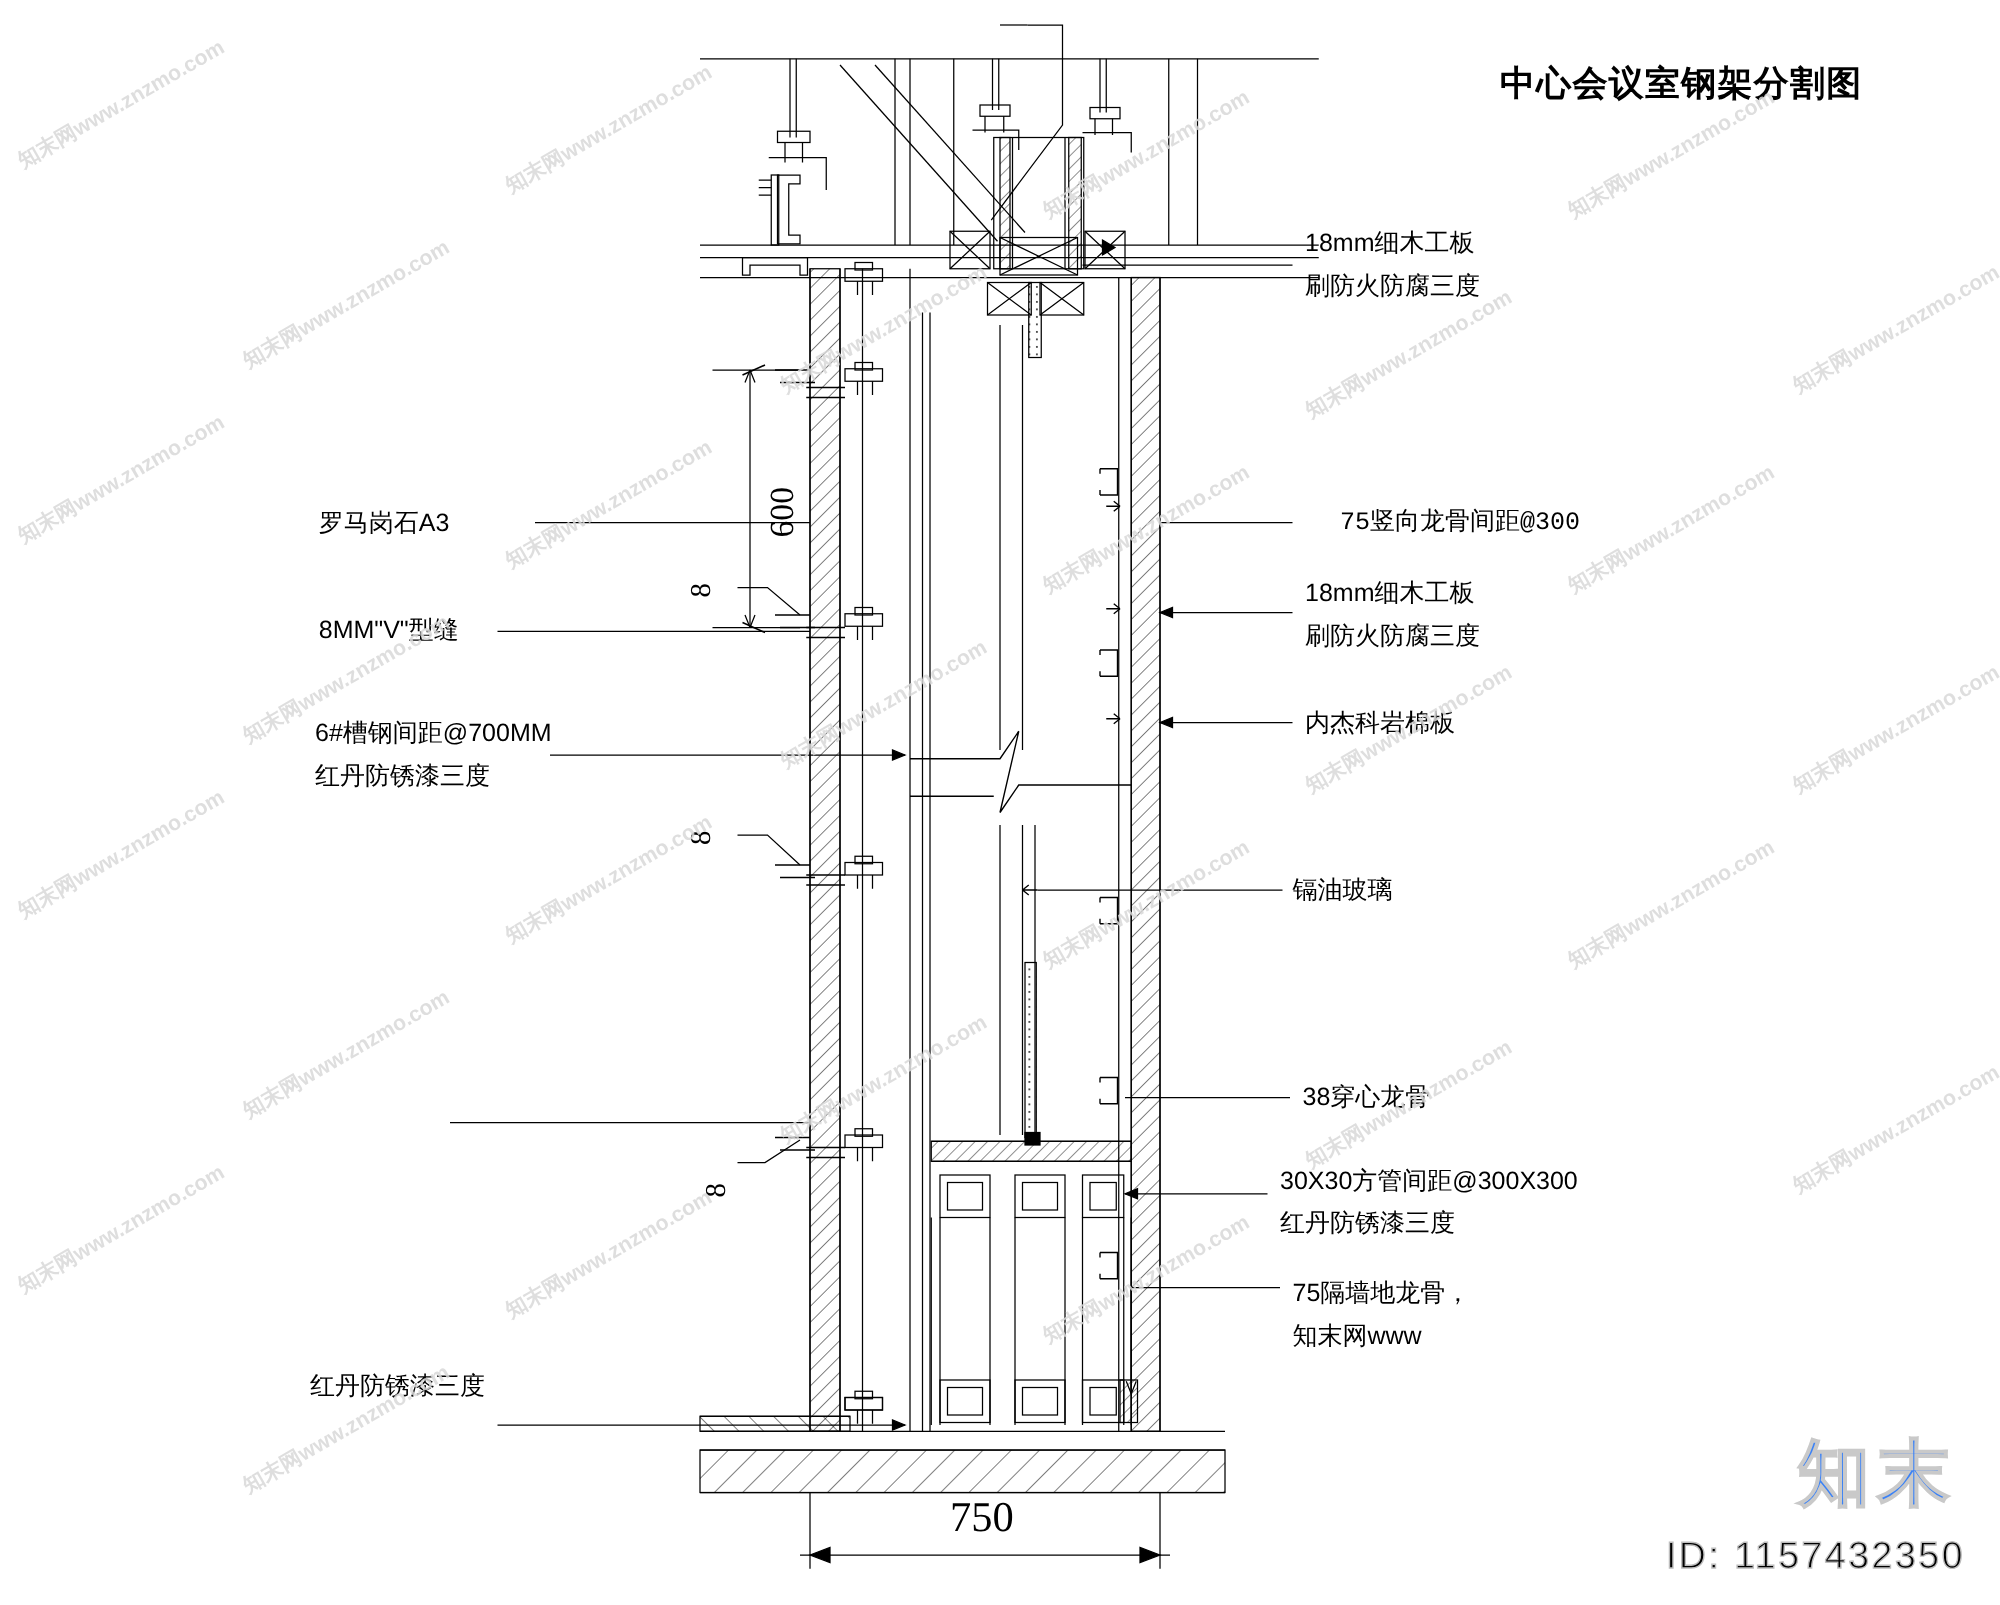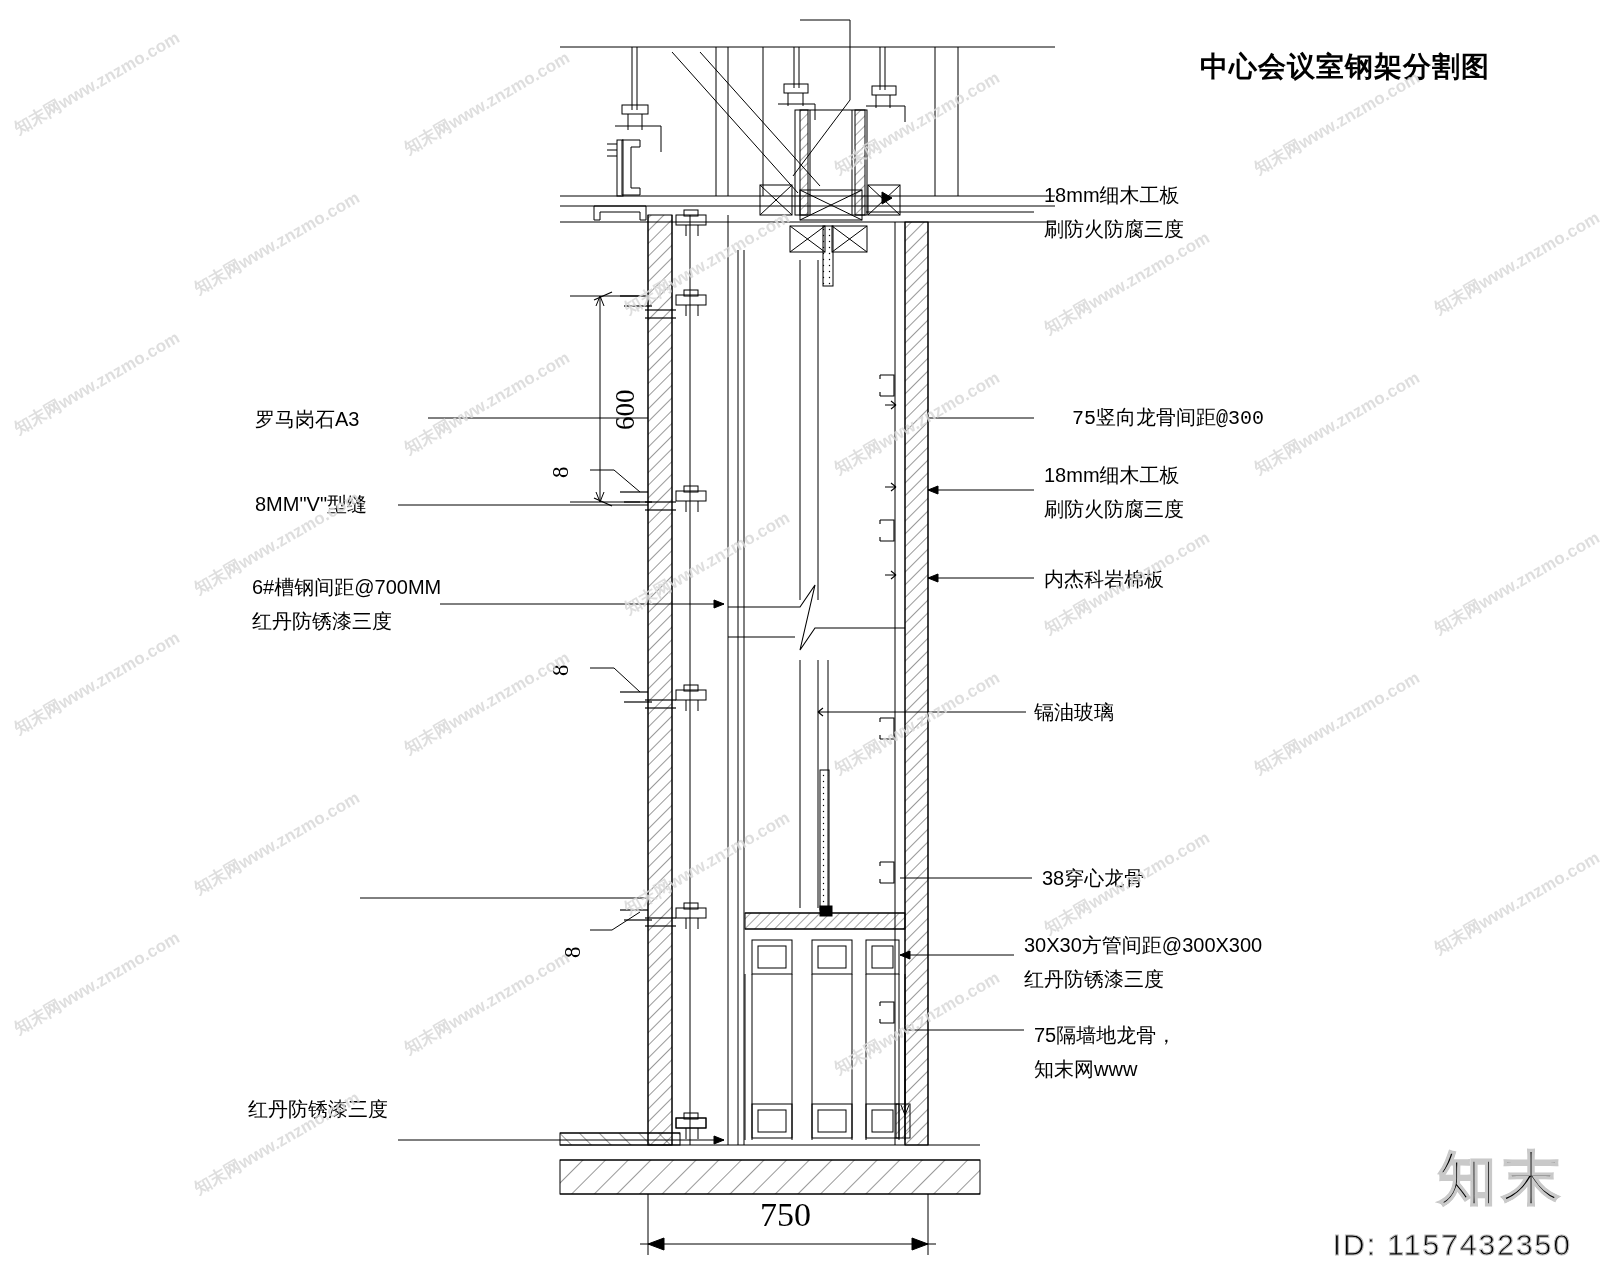--- a/index.html
+++ b/index.html
@@ -58,21 +58,21 @@
     transform-origin:left top;
     pointer-events:none;
     opacity:.85;
   }
   .logo{
     position:absolute;
     right:34px;bottom:66px;
     font-size:58px;
     font-weight:bold;
     letter-spacing:6px;
-    color:#000000;
+    color:#3b82f6;
     -webkit-text-stroke:1.4px #c9c9c9;
     text-shadow:0 0 0 #c9c9c9;
     white-space:nowrap;
   }
   .idtxt{
     position:absolute;
     right:28px;bottom:22px;
     font-size:30px;
     letter-spacing:2px;
     color:#000000;

